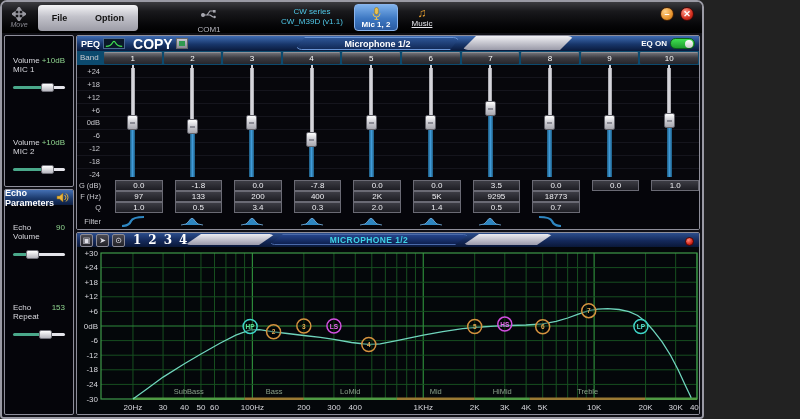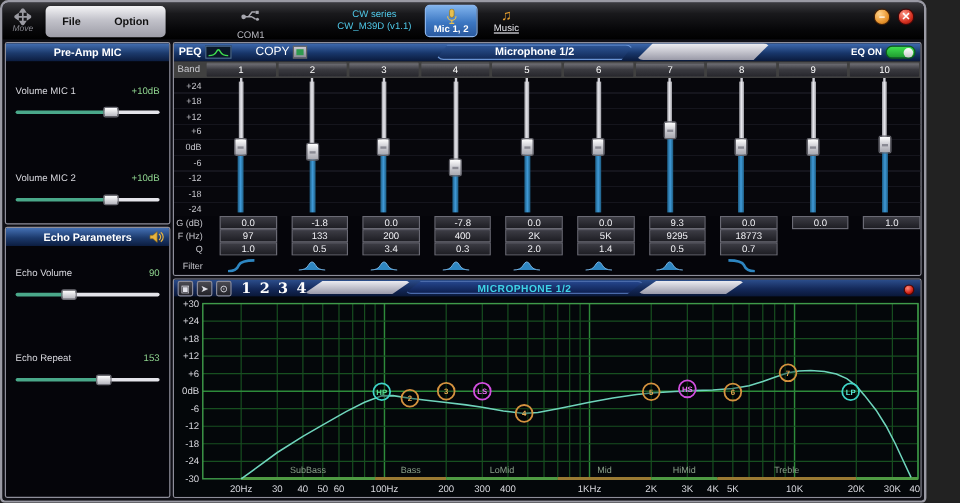--- a/index.html
+++ b/index.html
@@ -1,17 +1,17 @@
 <!DOCTYPE html>
 <html><head>
 <meta charset="utf-8">
 <style>
   * { margin:0; padding:0; box-sizing:border-box; }
   html,body { width:800px; height:419px; background:#222; font-family:"Liberation Sans",sans-serif; }
-  .window { position:relative; width:772px; height:419px; background:#101016; border:2px solid #9a9aa4; border-radius:7px 7px 4px 4px; overflow:hidden; }
+  .window { position:relative; width:704px; height:419px; background:#101016; border:2px solid #9a9aa4; border-radius:7px 7px 4px 4px; overflow:hidden; }
 
   
   .topbar { position:relative; height:31px; background:linear-gradient(180deg,#3c3c40 0%,#19191c 30%,#060608 75%,#000 100%); display:flex; align-items:center; }
   .move-ctl { width:34px; display:flex; flex-direction:column; align-items:center; color:#909098; }
   .move-ctl .lbl { font-size:7px; color:#8a8a92; font-style:italic; }
   .fileopt { margin-left:2px; height:26px; width:100px; border-radius:4px; background:linear-gradient(180deg,#f4f4f6,#c2c2ca 45%,#9c9ca6); display:flex; align-items:center; justify-content:space-around; box-shadow:0 1px 2px rgba(0,0,0,.6); }
   .fileopt span { font-size:9px; font-weight:bold; color:#111; padding:4px 6px; cursor:default; }
   .comport { position:absolute; left:185px; top:3px; width:44px; text-align:center; color:#b8b8c0; }
   .comport .lbl { font-size:8px; margin-top:2px; }
   .devtitle { position:absolute; left:255px; top:5px; width:110px; text-align:center; color:#4fc8e8; font-size:8px; line-height:10px; }
@@ -41,31 +41,31 @@
   .htrack { position:relative; height:9px; }
   .htrack .bar { position:absolute; top:3px; left:0; right:0; height:3px; border-radius:2px; }
   .hhandle { position:absolute; top:0; width:13px; height:9px; background:linear-gradient(180deg,#ffffff,#b8b8c0); border:1px solid #707078; border-radius:2px; }
   .spk-icon { position:absolute; right:4px; top:2px; }
 
   
   .eq-panel { height:195px; display:flex; flex-direction:column; }
   .eq-hdr { height:15px; background:linear-gradient(180deg,#3f6cb2 0%,#18366a 55%,#0a1a3c 100%); display:flex; align-items:center; position:relative; }
   .eq-hdr .peq { font-size:9px; font-weight:bold; color:#fff; margin-left:4px; }
   .curve-ic { width:22px; height:11px; background:#0a1828; border:1px solid #4a6a90; margin-left:3px; }
-  .eq-hdr .copy { font-size:10px; font-weight:normal; color:#fff; margin-left:20px; }
+  .eq-hdr .copy { font-size:14px; font-weight:bold; color:#fff; margin-left:8px; }
   .copy-ic { width:12px; height:11px; background:linear-gradient(180deg,#c8c8d0,#8a8a96); border:1px solid #666; margin-left:3px; position:relative; }
   .copy-ic::after { content:""; position:absolute; inset:2px; background:#2f9a4f; }
   .mic-tab { position:absolute; left:218px; width:165px; top:1px; bottom:1px; border:1px solid #6a94d4; border-radius:7px; background:linear-gradient(180deg,#2c5494,#122a58); clip-path:polygon(10px 0,100% 0,calc(100% - 10px) 100%,0 100%); display:flex; align-items:center; justify-content:center; color:#fff; font-size:9px; font-weight:bold; }
   .eq-swoosh { position:absolute; left:385px; width:112px; top:0; bottom:1px; background:linear-gradient(180deg,#f0f0f4,#9a9aa8); clip-path:polygon(14px 0,100% 0,calc(100% - 14px) 100%,0 100%); border-radius:6px; }
   .eqon { position:absolute; right:32px; font-size:8px; font-weight:bold; color:#fff; }
   .toggle { position:absolute; right:4px; width:25px; height:11px; border-radius:6px; background:linear-gradient(180deg,#3fe050,#1f9a2f); border:1px solid #0c6018; }
   .toggle .knob { position:absolute; right:1px; top:1px; width:8px; height:8px; border-radius:50%; background:linear-gradient(180deg,#fff,#c8c8c8); }
 
   .eq-row { display:grid; grid-template-columns:26px repeat(10,1fr); }
-  .band-row { height:14px; background:#404040; align-items:center; }
+  .band-row { height:14px; background:#0c4a6e; align-items:center; }
   .band-lbl { font-size:8px; color:#c8c8ce; padding-left:3px; }
   .band-btn { height:12px; margin:0 1px; background:linear-gradient(180deg,#6e6e74,#3a3a40 45%,#26262c); border-top:1px solid #909096; border-radius:1px; color:#fff; font-size:8px; text-align:center; line-height:11px; }
 
   .slider-row { height:116px; background:#07070c; background-image:repeating-linear-gradient(to bottom,transparent 0 12px,#15151d 12px 13px); }
   .scale-col { position:relative; }
   .scale-col span { position:absolute; right:3px; font-size:7.5px; color:#c8c8ce; }
   .vslider { position:relative; }
   .vtick { position:absolute; left:50%; top:0; width:2px; height:4px; margin-left:-1px; background:#cfcfd6; }
   .vtrack-top { position:absolute; left:50%; width:4px; margin-left:-2px; top:3px; background:linear-gradient(90deg,#9a9aa0,#e8e8ee,#9a9aa0); }
   .vtrack-bot { position:absolute; left:50%; width:5px; margin-left:-2.5px; bottom:3px; background:linear-gradient(90deg,#1c5a80,#3f9ad8,#1c5a80); }
@@ -146,21 +146,20 @@
     <div class="winbtns">
       <div class="wbtn min">–</div>
       <div class="wbtn cls">✕</div>
     </div>
   </div>
 
   <div class="main">
 
     <div class="leftcol">
       <div class="panel pane-preamp">
-        <div class="panel-hdr">Pre-Amp MIC</div>
         <div id="preamp-body">
             <div class="hgroup" style="margin-top: 20px;">
               <div class="lrow">
                 <span>Volume MIC 1</span>
                 <span class="val">+10dB</span>
               </div>
               <div class="htrack">
                 <div class="bar" style="background: linear-gradient(to right, rgb(74, 168, 138) 0%, rgb(74, 168, 138) 66%, rgb(228, 228, 234) 66%, rgb(228, 228, 234) 100%);"></div>
                 <div class="hhandle" style="left: calc(66% - 6px);"></div>
               </div>
@@ -317,21 +316,21 @@
           </div>
 
         <div class="eq-row tbl-row" id="g-row">
           <div class="tbl-lbl">G (dB)</div>
         <div class="tbl-cell">0.0</div>
             <div class="tbl-cell">-1.8</div>
             <div class="tbl-cell">0.0</div>
             <div class="tbl-cell">-7.8</div>
             <div class="tbl-cell">0.0</div>
             <div class="tbl-cell">0.0</div>
-            <div class="tbl-cell">9.3</div>
+            <div class="tbl-cell">3.5</div>
             <div class="tbl-cell">0.0</div>
             <div class="tbl-cell">0.0</div>
             <div class="tbl-cell">1.0</div>
           </div>
         <div class="eq-row tbl-row" id="f-row">
           <div class="tbl-lbl">F (Hz)</div>
         <div class="tbl-cell">97</div>
             <div class="tbl-cell">133</div>
             <div class="tbl-cell">200</div>
             <div class="tbl-cell">400</div>

